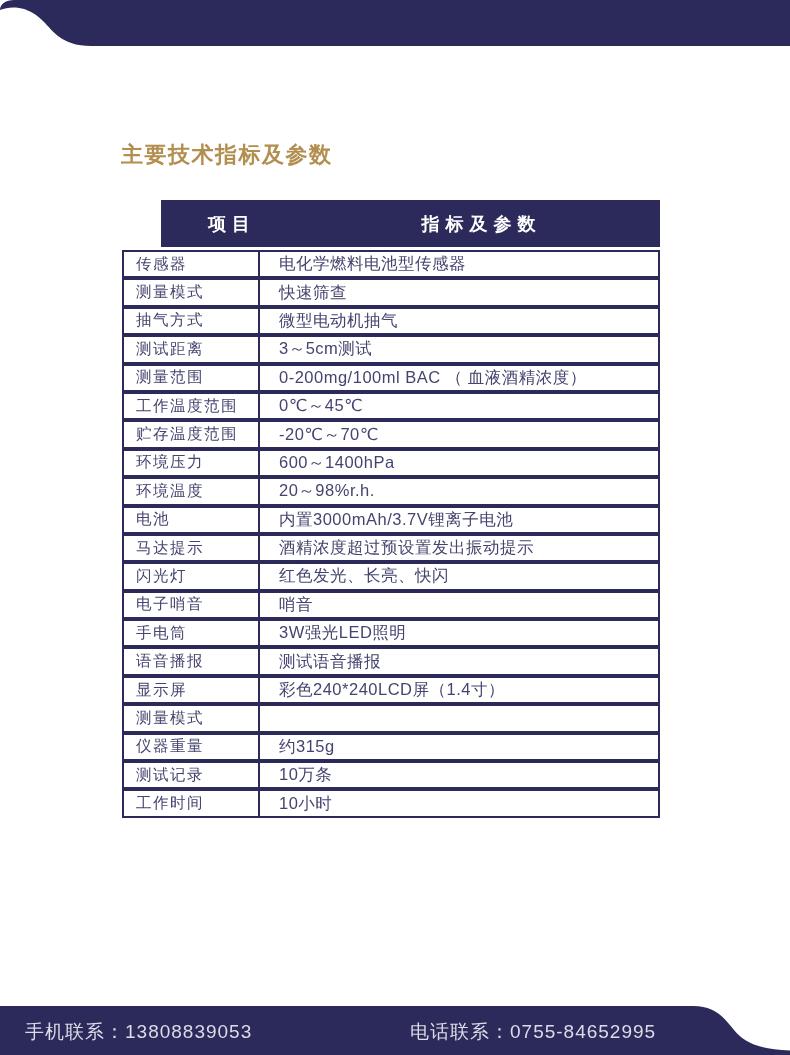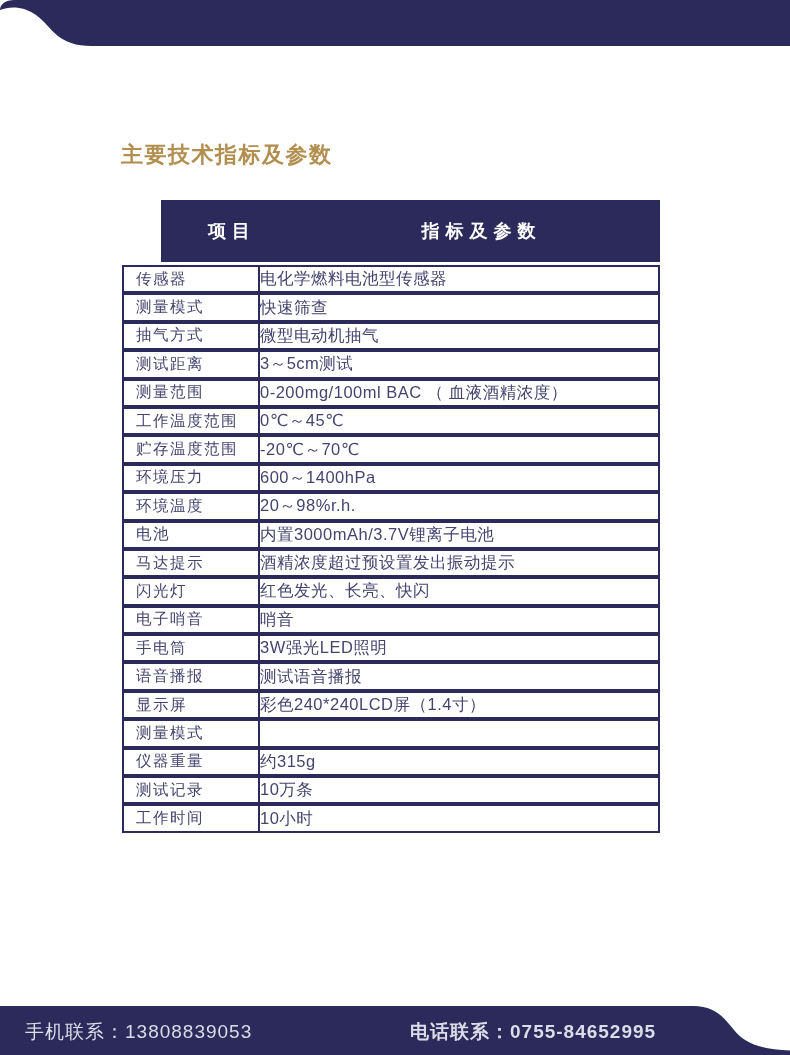--- a/index.html
+++ b/index.html
@@ -30,21 +30,21 @@
     letter-spacing:1.5px;
   }
   .spec-table{
     position:absolute;
     left:122px;
     top:200px;
     width:538px;
   }
   .thead{
     display:flex;
-    height:62px;
+    height:47px;
     margin-bottom:3px;
     padding-left:39px;
   }
   .th{
     background:var(--navy);
     color:var(--white);
     font-weight:bold;
     font-size:18px;
     letter-spacing:6px;
     display:flex;
@@ -73,41 +73,42 @@
     padding-left:12px;
     font-size:15.5px;
     letter-spacing:1.5px;
     color:var(--cell_text);
     white-space:nowrap;
   }
   .td-value{
     flex:1;
     display:flex;
     align-items:center;
+    padding-left:19px;
     font-size:16.5px;
     letter-spacing:0.5px;
     color:var(--cell_text);
     white-space:nowrap;
   }
   .footer-contacts{
     position:absolute;
     left:0;
     bottom:0;
     width:726px;
     height:50px;
     display:flex;
     align-items:center;
   }
   .footer-text{
     color:var(--footer_text);
     font-size:19px;
     letter-spacing:1px;
   }
   .footer-mobile{position:absolute;left:25px;top:14px;}
-  .footer-phone{position:absolute;left:410px;top:14px;font-weight:bold;}
+  .footer-phone{position:absolute;left:410px;top:14px;}
 </style>
 </head>
 <body>
 
 <svg class="band band-top" viewBox="0 0 790 48" preserveAspectRatio="none">
   <path fill="#2B2A5B" d="M14,0 C6,0 0,4 0,10 C11,5.5 25,7 36,15 C50,25 54,39 76,44.5 C82,46 89,46 97,46 L790,46 L790,0 Z"></path>
 </svg>
 
 <div class="page-title">主要技术指标及参数</div>
 

